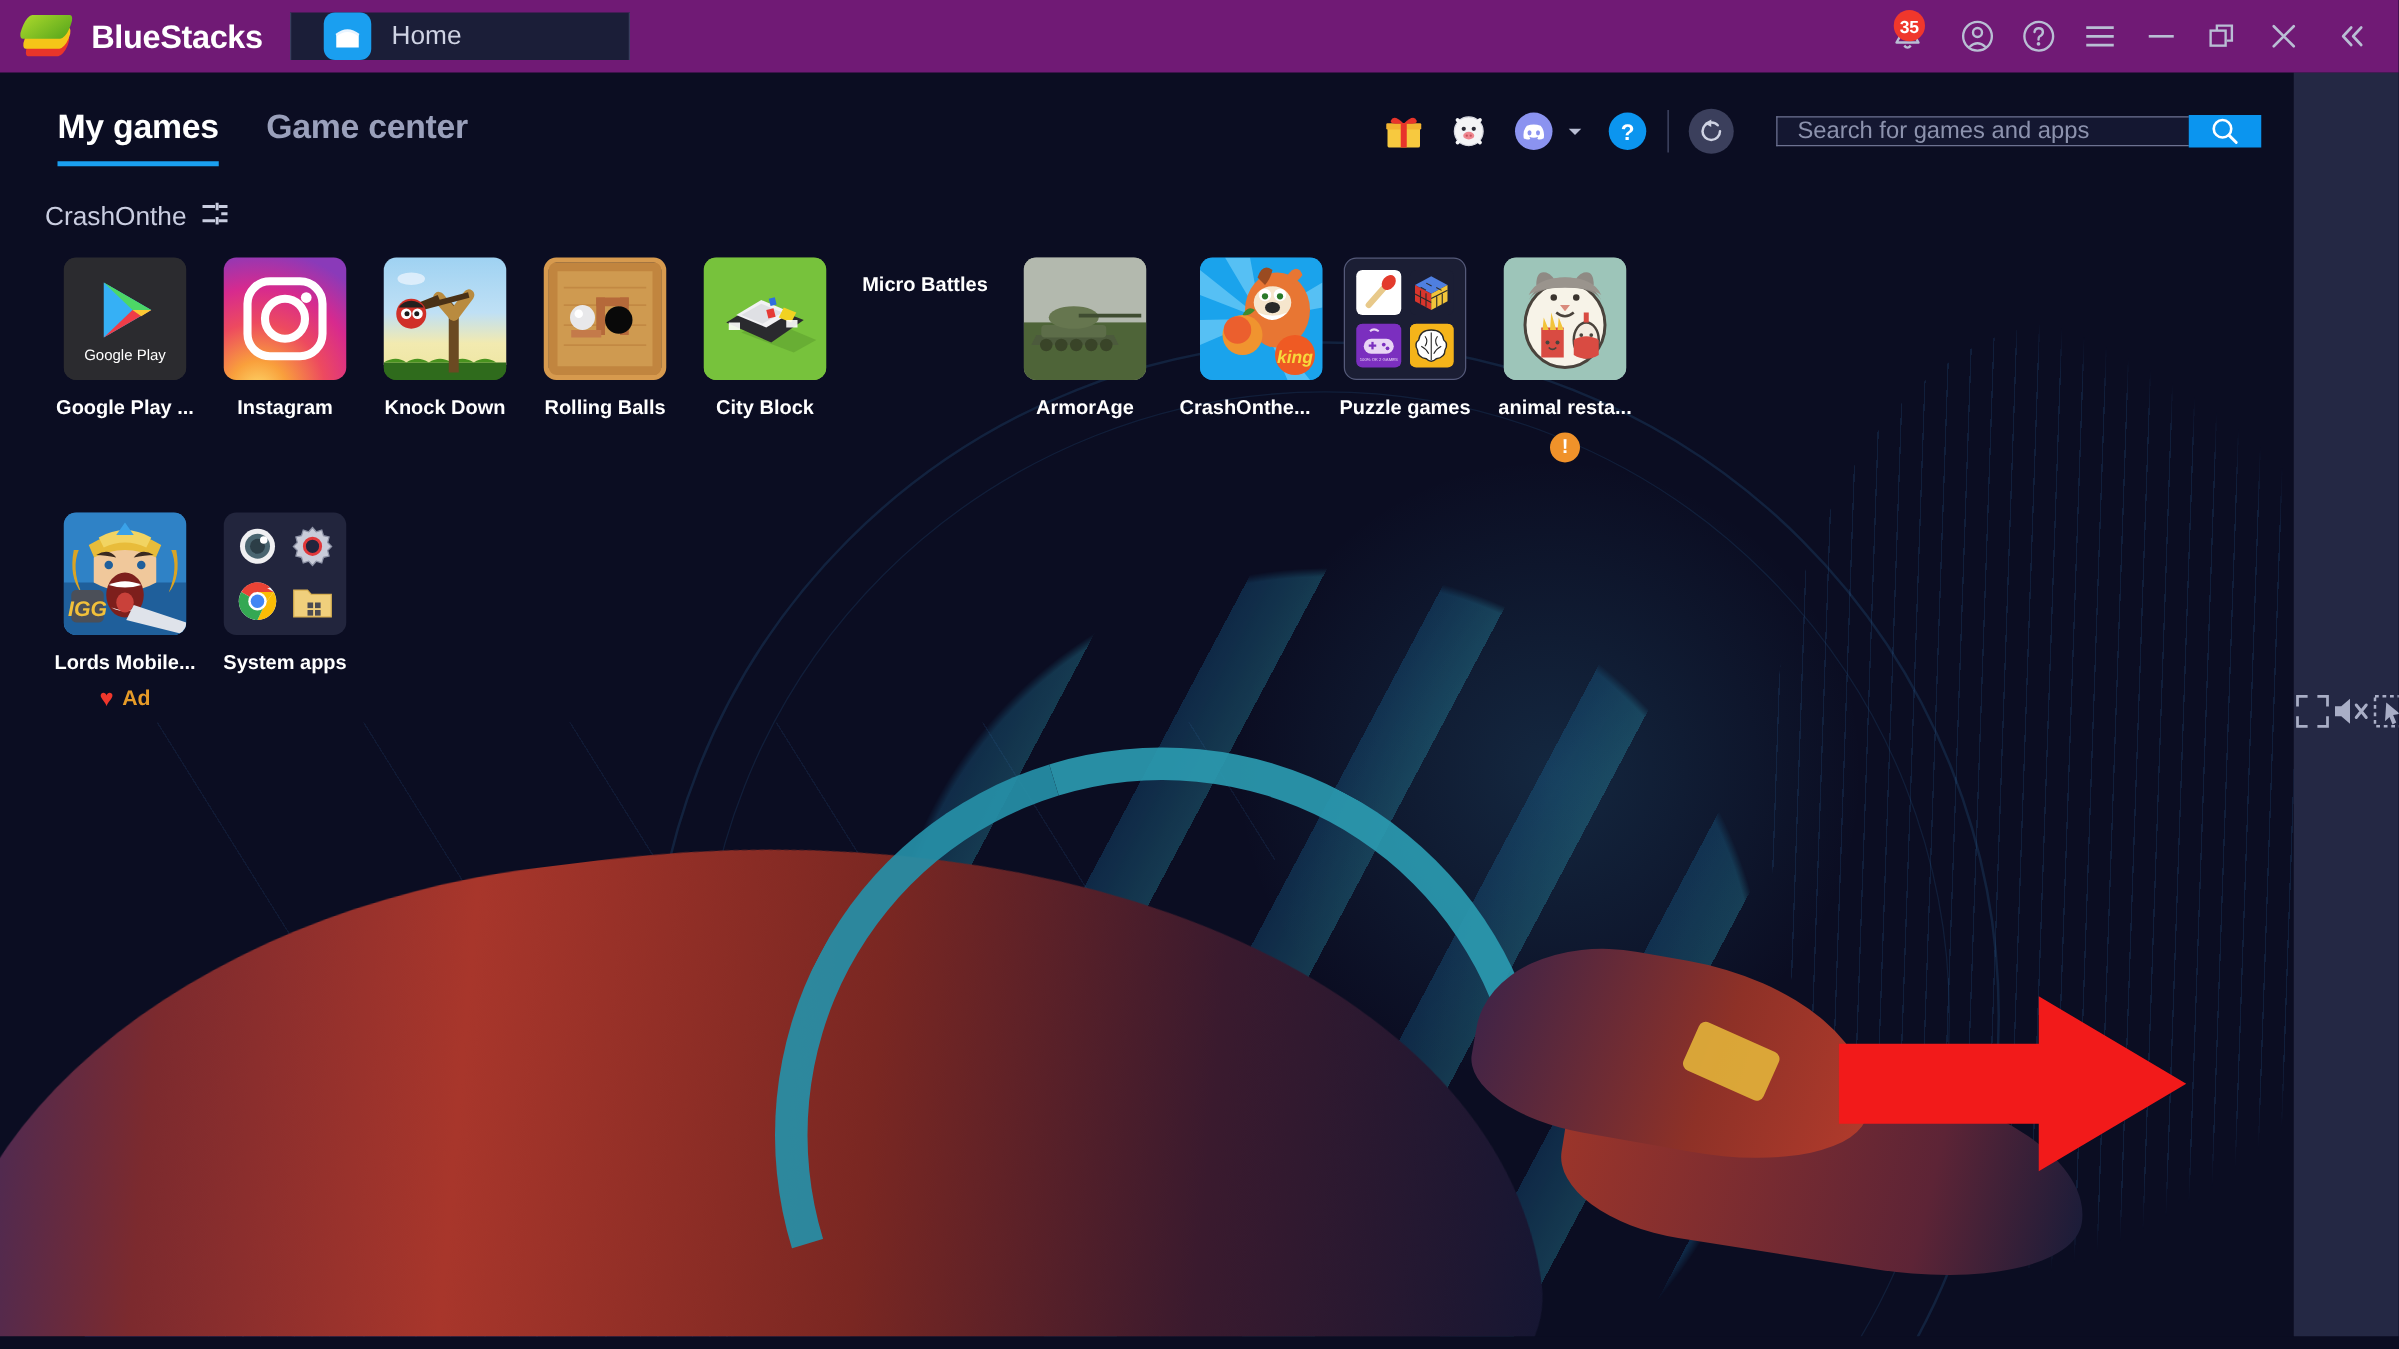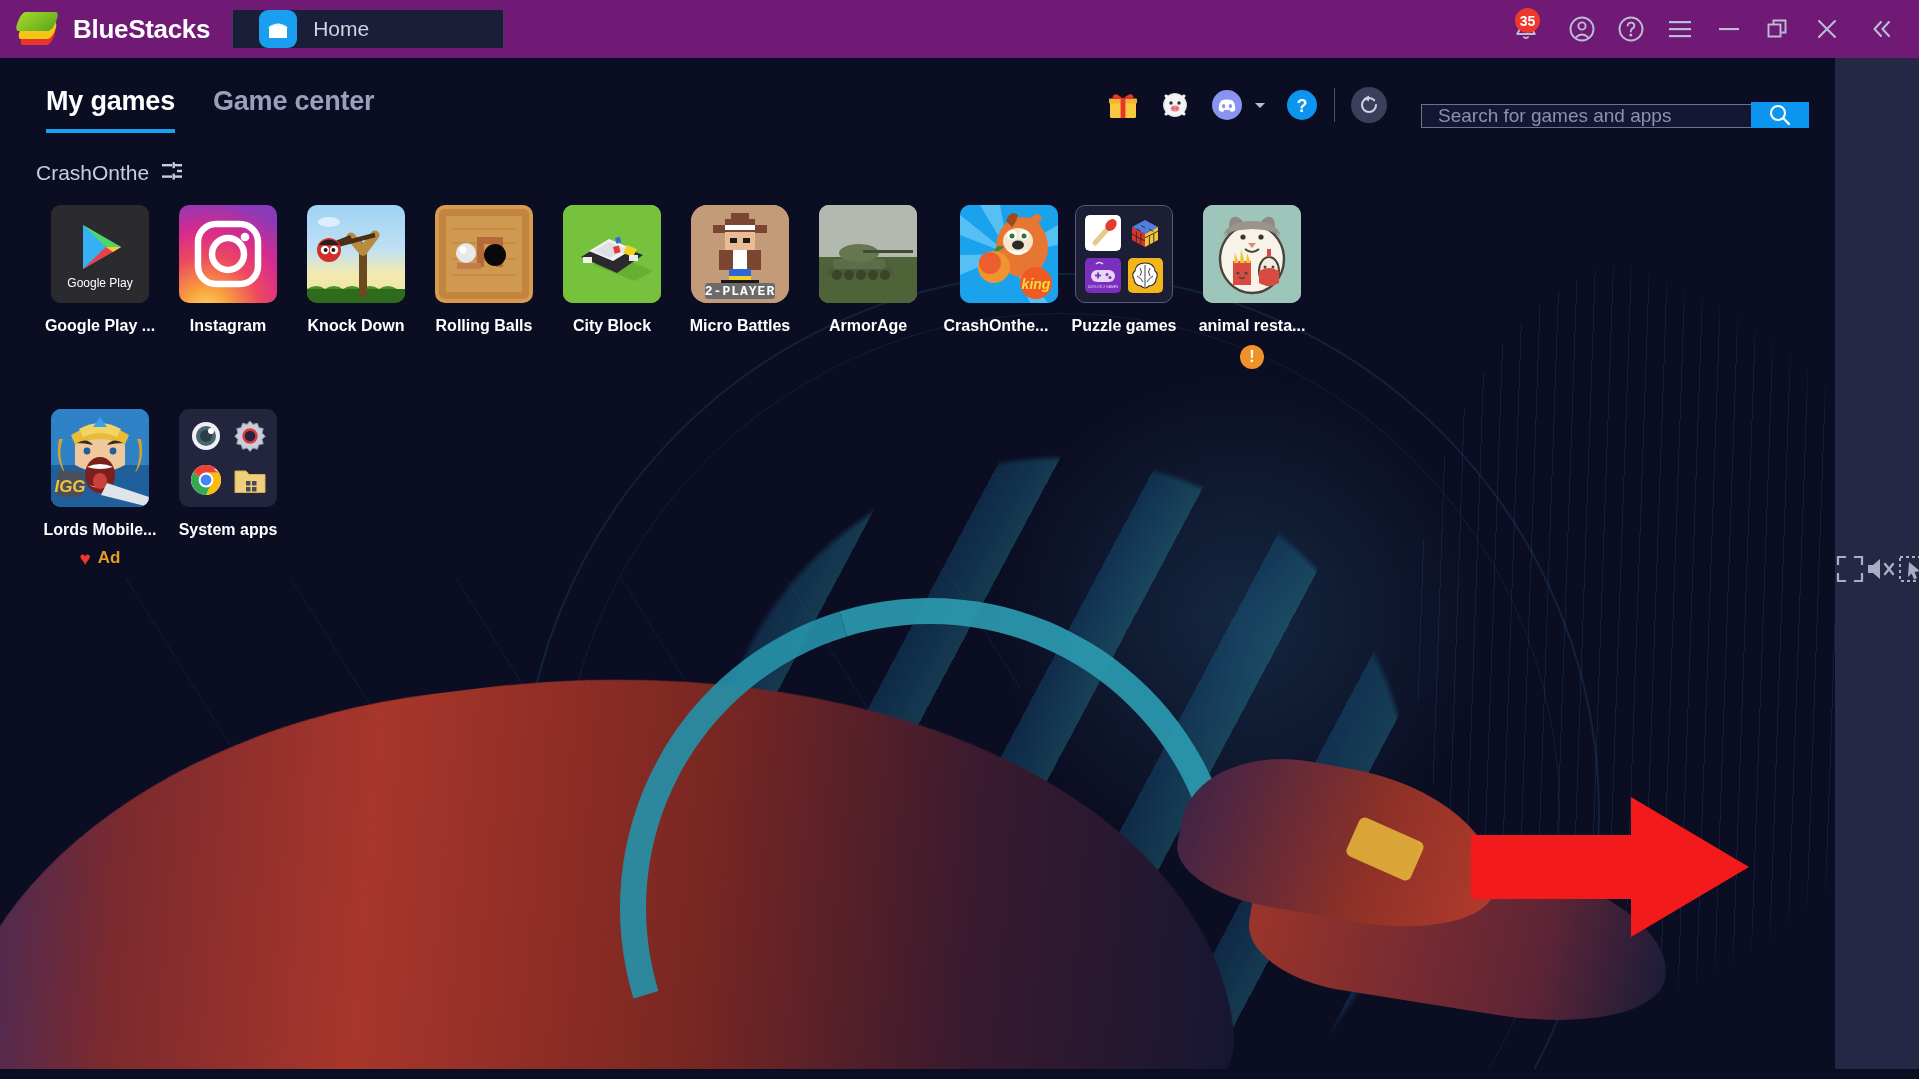--- a/index.html
+++ b/index.html
@@ -156,21 +156,21 @@
   .top-right {
     position:absolute; right:0; top:24px; display:flex; align-items:center; gap:0; z-index:6;
   }
   .tool-icons { display:flex; align-items:center; gap:18px; }
   .tool-ico { cursor:pointer; display:flex; align-items:center; }
   .divider-v { width:1px; height:34px; background:#4a4f6e; margin:0 16px; }
   .refresh-btn {
     width:36px; height:36px; border-radius:50%; background:#3b3f5c;
     display:flex; align-items:center; justify-content:center; cursor:pointer; margin-right:34px;
   }
-  .search-wrap { display:flex; align-items:flex-end; height:46px; margin-right:26px; }
+  .search-wrap { display:flex; align-items:center; height:46px; margin-right:26px; }
   .search-input {
     width:330px; background:#141731; border:1px solid #6d7291; border-right:none;
     color:#cfd3e3; font-size:19px; padding:0 16px; outline:none;
     font-family:"Liberation Sans", sans-serif;
   }
   .search-input::placeholder { color:#8c92ad; }
   .search-btn {
     width:58px; background:#0b95ef; display:flex; align-items:center; justify-content:center; cursor:pointer;
   }
 
@@ -516,39 +516,20 @@
                 <rect x="50" y="42" width="6" height="7" fill="#e63a34" transform="rotate(-14 50 42)"></rect>
                 <path d="M64 40 L74 44 L70 52 L60 48 Z" fill="#f2d221"></path>
                 <rect x="20" y="52" width="9" height="6" fill="#fff" opacity=".9"></rect>
                 <rect x="66" y="50" width="9" height="6" fill="#fff" opacity=".9"></rect>
               </svg>
             </div>
             <div class="app-label">City Block</div>
           </div>
 
           <div class="app-cell">
-            <div class="app-icon-box ic-micro">
-              <svg width="98" height="98" viewBox="0 0 98 98">
-                <rect width="98" height="98" rx="16" fill="#c49b78"></rect>
-                <rect x="40" y="8" width="18" height="8" fill="#7b4631"></rect>
-                <rect x="34" y="14" width="30" height="7" fill="#7b4631"></rect>
-                <rect x="22" y="20" width="54" height="8" fill="#7b4631"></rect>
-                <rect x="34" y="20" width="30" height="5" fill="#ffffff"></rect>
-                <rect x="34" y="27" width="30" height="18" fill="#e8bd96"></rect>
-                <rect x="39" y="33" width="7" height="5" fill="#1b1b1b"></rect>
-                <rect x="52" y="33" width="7" height="5" fill="#1b1b1b"></rect>
-                <rect x="28" y="45" width="42" height="20" fill="#7b4631"></rect>
-                <rect x="42" y="45" width="14" height="20" fill="#ffffff"></rect>
-                <rect x="38" y="64" width="22" height="10" fill="#2e66d8"></rect>
-                <rect x="38" y="71" width="22" height="5" fill="#f2d221"></rect>
-                <rect x="30" y="75" width="38" height="7" fill="#191919"></rect>
-                <rect x="14" y="78" width="70" height="16" rx="3" fill="#6b6b6b"></rect>
-                <text x="49" y="90" font-family="Liberation Mono, monospace" font-size="13" font-weight="bold" fill="#ffffff" text-anchor="middle" letter-spacing="1">2-PLAYER</text>
-              </svg>
-            </div>
             <div class="app-label">Micro Battles</div>
           </div>
 
           <div class="app-cell">
             <div class="app-icon-box ic-armor">
               <svg width="98" height="98" viewBox="0 0 98 98">
                 <rect width="98" height="98" fill="#8d9684"></rect>
                 <rect y="0" width="98" height="52" fill="#b3b9ae"></rect>
                 <rect y="52" width="98" height="46" fill="#4e6438"></rect>
                 <path d="M10 62 h62 l4 8 h-70 z" fill="#4c5a3c"></path>

